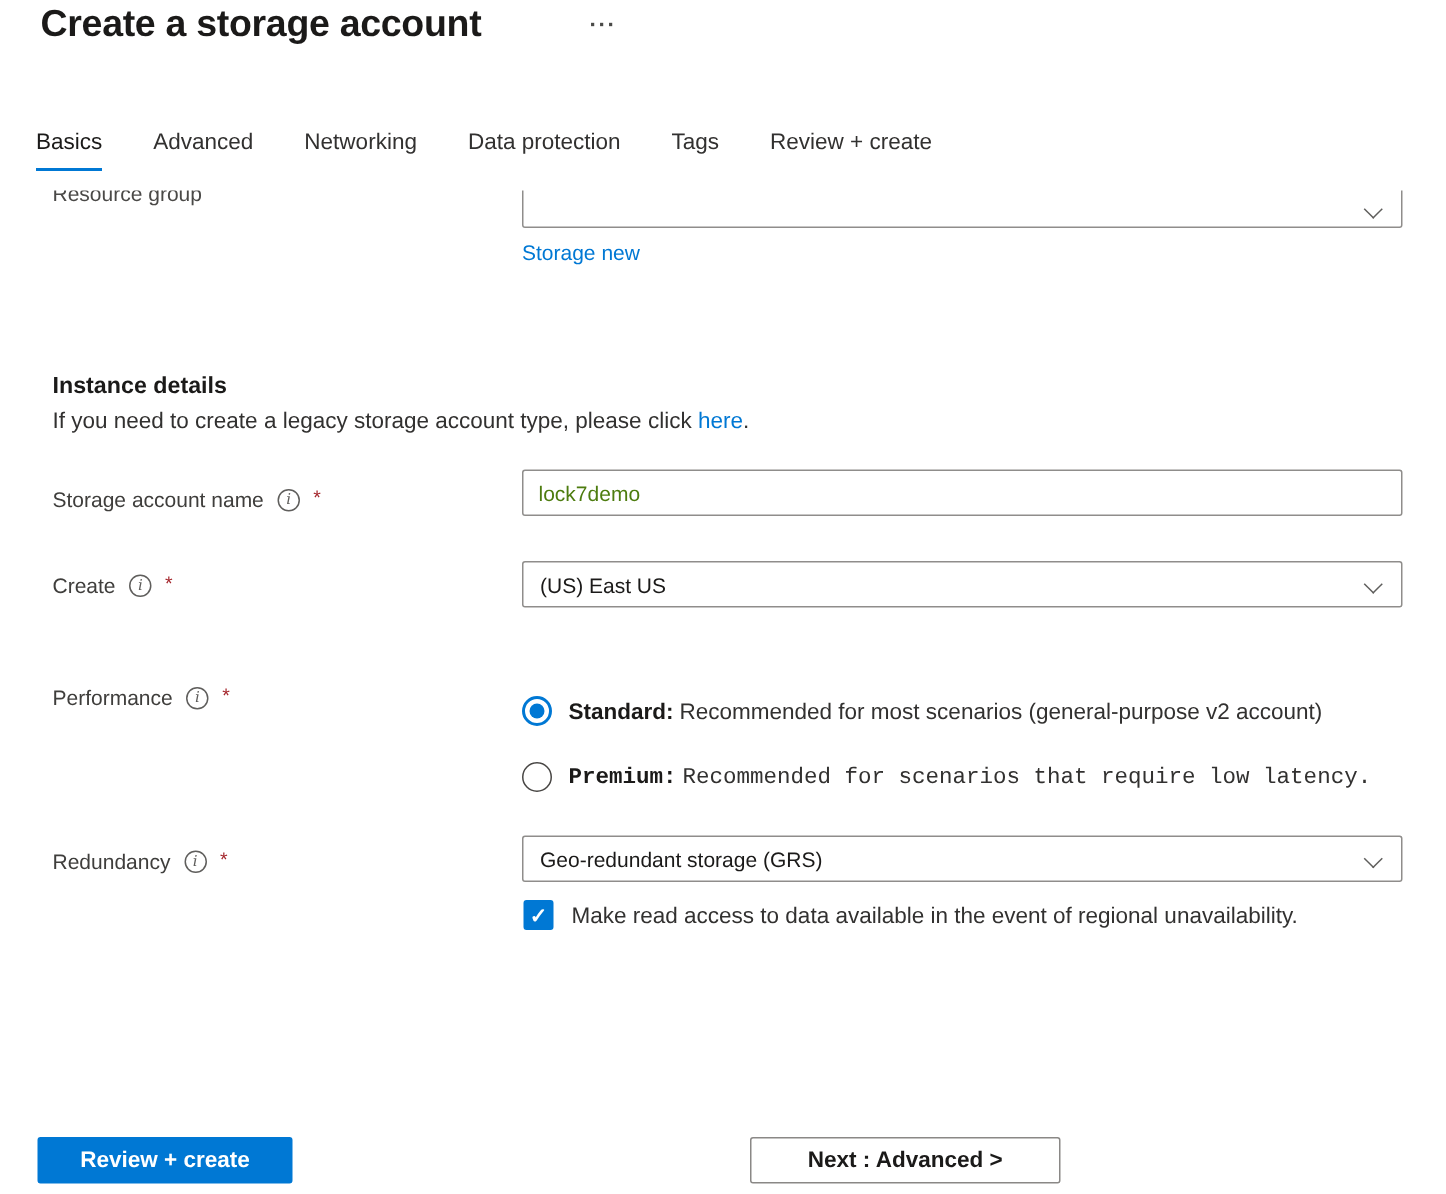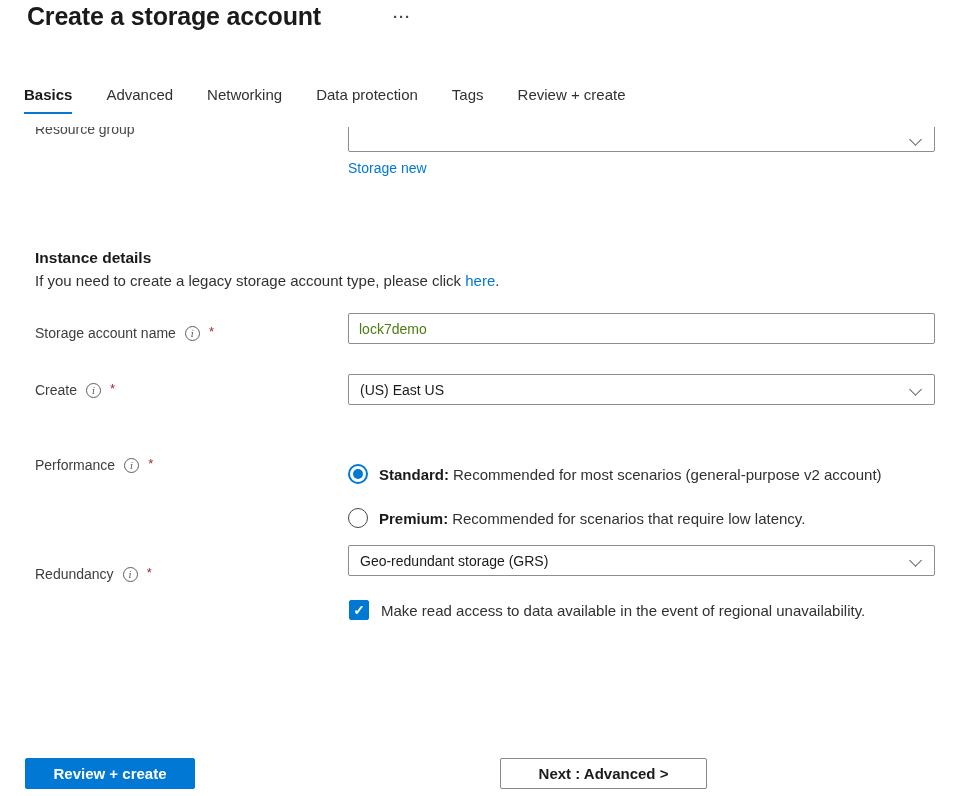--- a/index.html
+++ b/index.html
@@ -10,21 +10,21 @@
   
   .title { position:absolute; left:27px; top:2px; font-size:25px; font-weight:700;
            color:#1b1a19; letter-spacing:-0.2px; }
   .more  { position:absolute; left:393px; top:8px; font-size:15px; font-weight:700;
            color:#4a4a48; letter-spacing:1px; cursor:pointer; }
 
   
   .tabs { position:absolute; left:24px; top:86px; display:flex; align-items:flex-start; }
   .tab  { font-size:15px; color:#323130; margin-right:34px; padding-bottom:9px;
           cursor:pointer; white-space:nowrap; }
-  .tab.active { font-weight:700; color:#1b1a19; border-bottom:2px solid #0078d4; }
+  .tab.active { font-weight:400; color:#1b1a19; border-bottom:2px solid #0078d4; }
 
   
   .viewport { position:absolute; left:0; top:127px; width:964px; height:613px;
               overflow:hidden; }
   .vin { position:relative; width:100%; height:100%; }
 
   .lbl-row { position:absolute; left:35px; display:flex; align-items:center; gap:9px;
              font-size:14px; color:#3f3e3c; line-height:17px; }
   .info { width:15px; height:15px; border:1px solid #5f5e5c; border-radius:50%;
           color:#5f5e5c; font-size:10px; display:inline-flex; align-items:center;
@@ -56,32 +56,32 @@
   .san-label { top:198px; }
   .san-input { top:186px; font-size:14px; color:#4d7c0f; padding:12px 10px;
                font-family:"Liberation Sans", sans-serif; }
   .region-label { top:255px; }
   .region-select { top:247px; }
 
   .perf-label { top:330px; }
   .radio-row { position:absolute; left:348px; display:flex; align-items:center; gap:11px;
                cursor:pointer; }
   .radio-row.r1 { top:337px; }
-  .radio-row.r2 { top:381px; }
+  .radio-row.r2 { top:381px;font-family:Liberation Mono, monospace; }
   .radio { width:20px; height:20px; border-radius:50%; border:1px solid #484644;
            background:#fff; flex:0 0 auto; position:relative; }
   .radio.selected { border:2px solid #0078d4; }
   .radio.selected::after { content:""; position:absolute; inset:3px; border-radius:50%;
                            background:#0078d4; }
   .opt-text { font-size:15px; color:#323130; }
   .opt-name { font-weight:700; color:#1b1a19; }
   .opt-desc { margin-left:4px; }
 
   .red-label { top:439px; }
-  .red-select { top:418px;padding-left:44px; }
+  .red-select { top:430px;padding-left:44px; }
   .chk-row { position:absolute; left:349px; top:473px; display:flex;
              align-items:center; gap:12px; cursor:pointer; }
   .checkbox { width:20px; height:20px; background:#0078d4; border:1px solid #0078d4;
               border-radius:2px; color:#fff; display:flex; align-items:center;
               justify-content:center; font-size:14px; font-weight:700; flex:0 0 auto; }
   .chk-label { font-size:15px; color:#323130; }
 
   
   .btn { position:absolute; top:758px; height:31px; display:flex; align-items:center;
          justify-content:center; font-size:15px; border-radius:2px; cursor:pointer;

